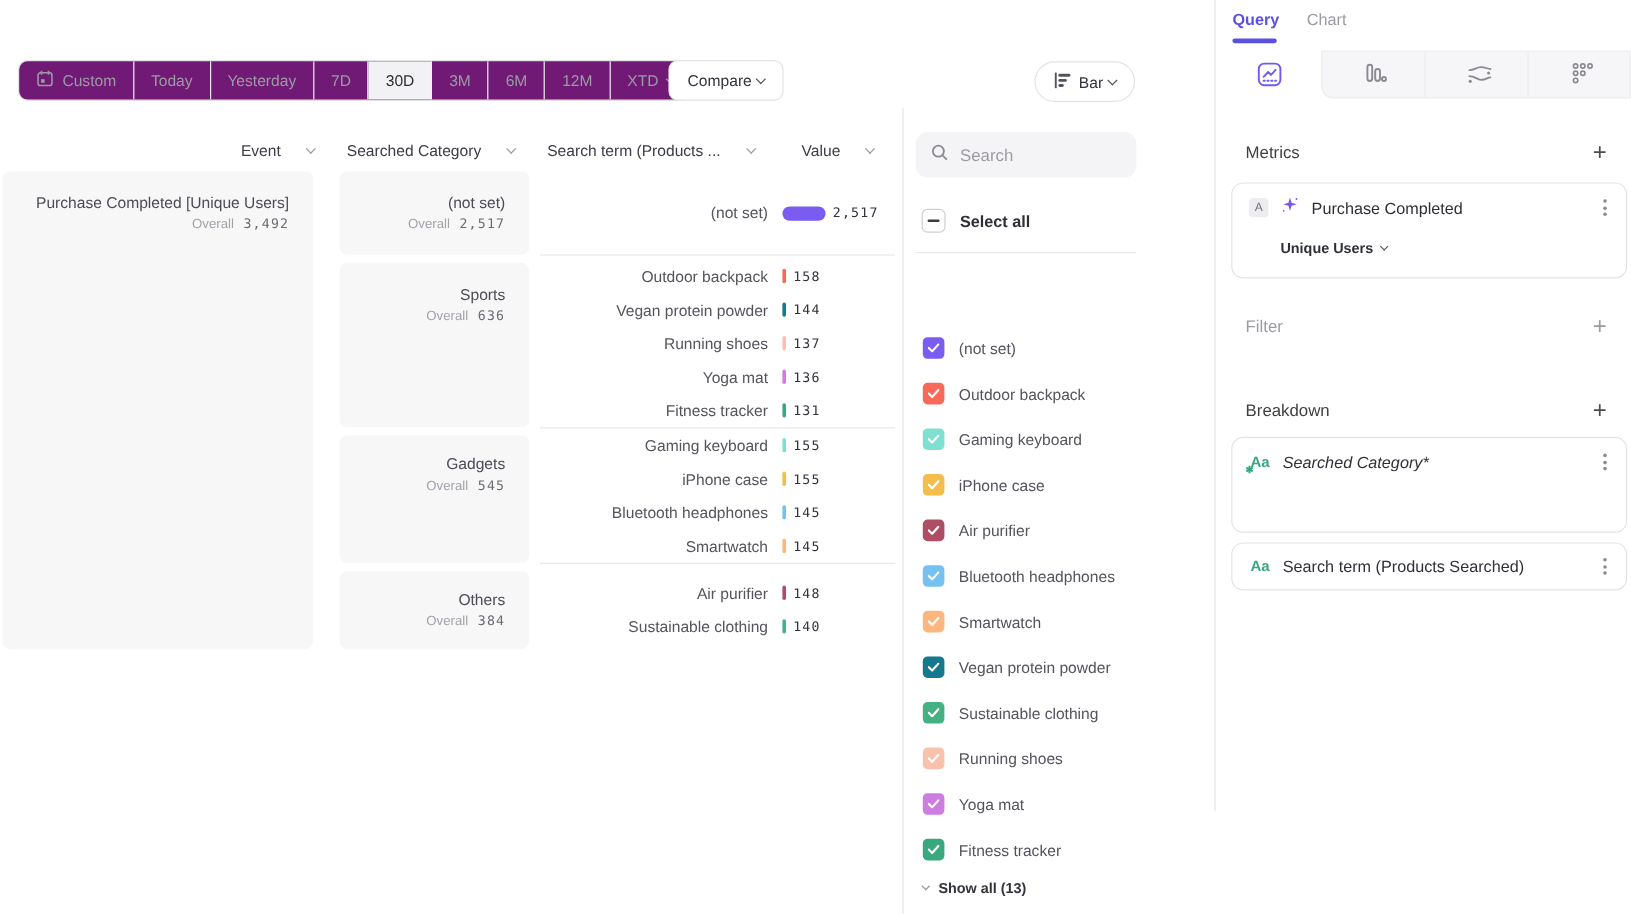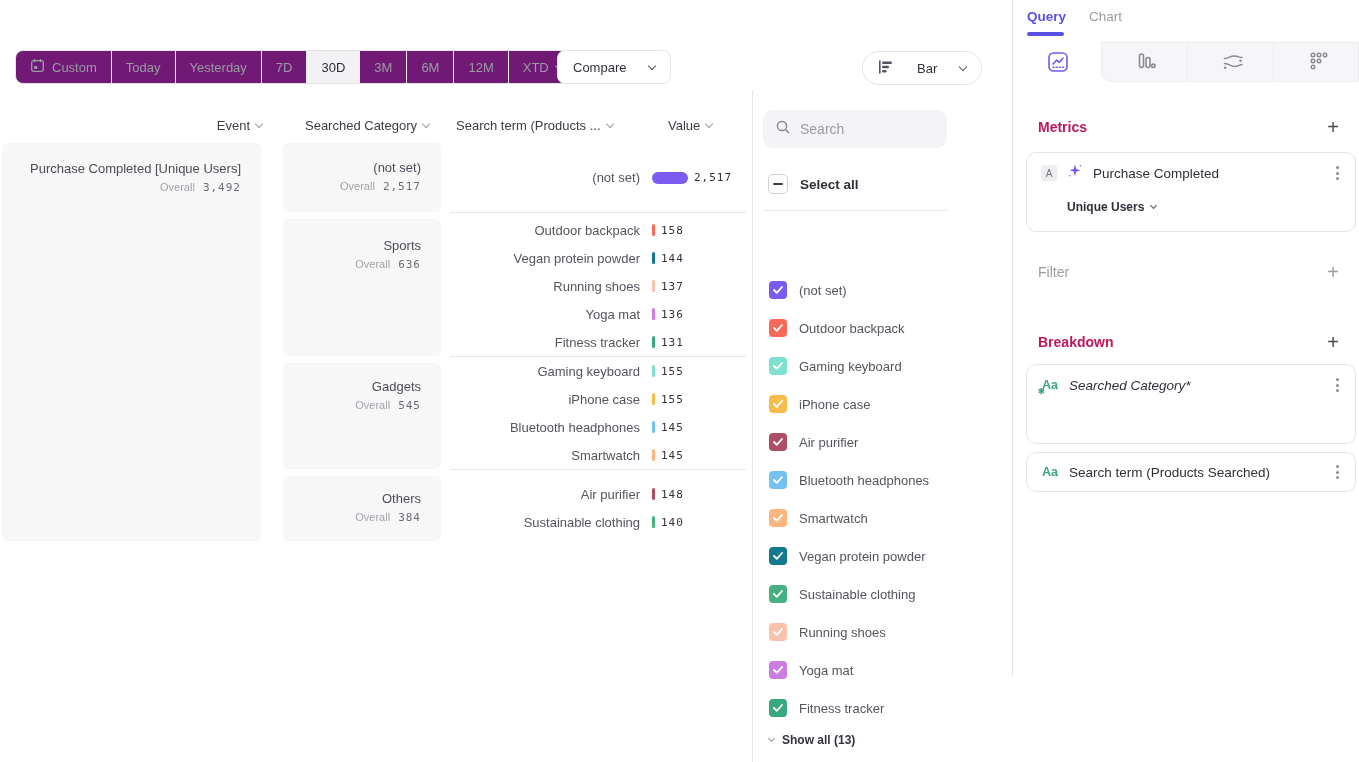--- a/index.html
+++ b/index.html
@@ -6,24 +6,24 @@
 html,body{width:1359px;height:762px;background:#fff;font-family:"Liberation Sans",sans-serif;overflow:hidden}
 body{position:relative;color:#32323c}
 .mono{font-family:"DejaVu Sans Mono",monospace;letter-spacing:1px}
 .chev{display:inline-block;width:6px;height:6px;border-right:1.5px solid #9b9ba3;border-bottom:1.5px solid #9b9ba3;transform:rotate(45deg);margin-top:-3px}
 .chev.dark{border-color:#54545e}
 
 .date-seg{position:absolute;left:15px;top:50px;height:34px;display:flex;border:1px solid #e4e4e8;border-radius:8px;background:#701a75;overflow:hidden}
 .seg{display:flex;align-items:center;gap:7px;padding:0 14px;font-size:13px;color:#9b9ba3;border-right:1px solid #efeff1;cursor:pointer;white-space:nowrap}
 .seg:last-child{border-right:none}
 .seg.selected{background:#f2f2f4;color:#2f2f38;font-weight:400}
-.pill-btn{position:absolute;display:flex;align-items:center;gap:23px;height:34px;padding:0 15px;border:1px solid #e4e4e8;border-radius:8px;background:#fff;font-size:13px;font-weight:500;color:#32323c;cursor:pointer}
+.pill-btn{position:absolute;display:flex;align-items:center;gap:5px;height:34px;padding:0 15px;border:1px solid #e4e4e8;border-radius:8px;background:#fff;font-size:13px;font-weight:500;color:#32323c;cursor:pointer}
 .bar-btn{border-radius:17px}
 
-.hdr{position:absolute;top:117px;display:flex;align-items:center;gap:6px;font-size:13px;font-weight:500;color:#3c3c46;height:16px}
+.hdr{position:absolute;top:117px;display:flex;align-items:center;gap:22px;font-size:13px;font-weight:500;color:#3c3c46;height:16px}
 .card{position:absolute;background:#f7f7f8;border-radius:6px}
 .card .txt{display:flex;flex-direction:column;align-items:flex-end;padding-right:20px}
 .cname{font-size:13px;color:#4c4c56;line-height:18px}
 .ovline{display:flex;gap:8px;align-items:baseline;line-height:18px}
 .ovlab{font-size:11px;color:#a2a2aa}
 .ovval{font-size:11px;color:#6b6b74}
 .tgroup{position:absolute;left:450px;width:296px;display:flex;flex-direction:column}
 .trow{display:flex;align-items:center;height:28px}
 .term{width:190px;text-align:right;font-size:13px;color:#54545e;white-space:nowrap}
 .bar{height:12px;border-radius:6px;margin-left:12px;flex:none}
@@ -52,21 +52,21 @@
 .query-panel{position:absolute;left:1012px;top:0;width:347px;height:676px;border-left:1px solid #e4e4e8;background:#fff}
 .qtab{position:absolute;top:9px;font-size:13.5px;font-weight:700;cursor:pointer}
 .qtab.active{color:#5b50e4}
 .qtab.inactive{color:#9b9ba3;font-weight:500}
 .qunderline{position:absolute;left:14px;top:32px;width:37px;height:4px;border-radius:2px;background:#5b50e4}
 .strip{position:absolute;left:1px;top:42px;width:345px;height:40px}
 .strip-gray{position:absolute;left:87px;top:0;right:0;height:40px;background:#f6f6f8;border:1px solid #ececef;border-bottom-left-radius:10px}
 .strip-sep{position:absolute;top:1px;height:38px;width:1px;background:#ececef}
 .strip-ic{position:absolute;top:9px}
 .sechead{position:absolute;left:25px;right:20px;display:flex;align-items:center;justify-content:space-between}
-.sechead .t{font-size:14px;font-weight:700;color:#be185d}
+.sechead .t{font-size:14px;font-weight:400;color:#404040}
 .sechead .t.gray{color:#9b9ba3;font-weight:500}
 .plus{font-size:20px;font-weight:300;color:#4a4a52;line-height:16px;cursor:pointer}
 .plus.gray{color:#9b9ba3}
 .qcard{position:absolute;left:13px;width:330px;border:1px solid #e4e4e8;border-radius:10px;background:#fff}
 .qrow{display:flex;align-items:center;gap:10px;padding:0 14px;height:40px}
 .abadge{width:16px;height:16px;background:#ededf0;border-radius:3px;font-size:10px;color:#707078;display:flex;align-items:center;justify-content:center;flex:none}
 .qtitle{font-size:13.5px;font-weight:500;color:#2f2f38;flex:1;white-space:nowrap;overflow:hidden}
 .qtitle.italic{font-style:italic}
 .kebab{display:flex;flex-direction:column;gap:2.5px;padding:2px;cursor:pointer}
 .kebab i{width:3px;height:3px;border-radius:50%;background:#8a8a93}

